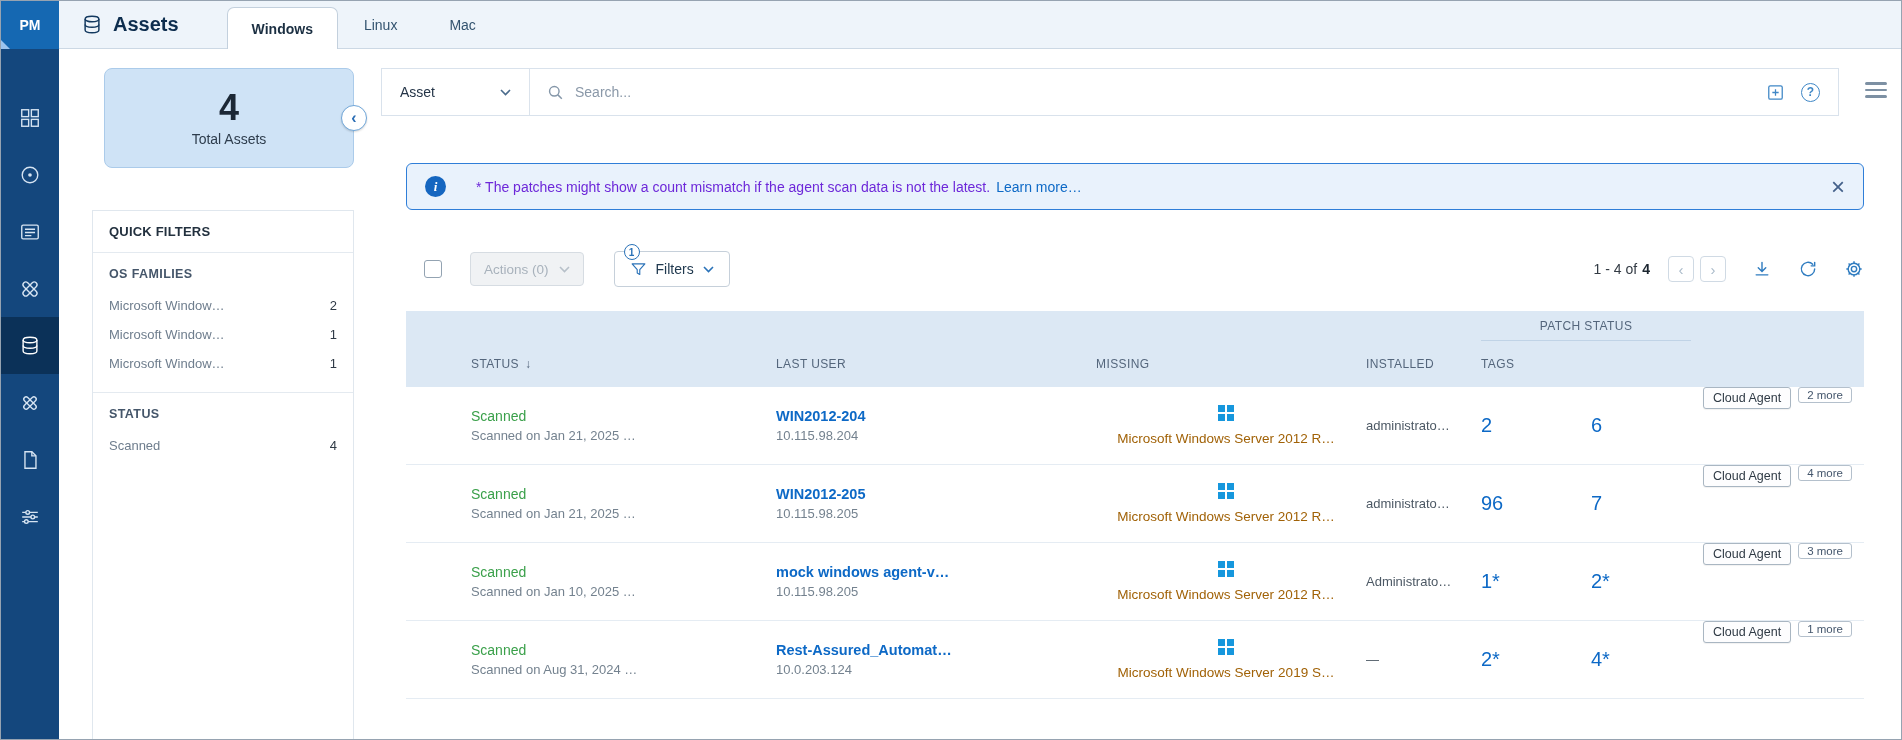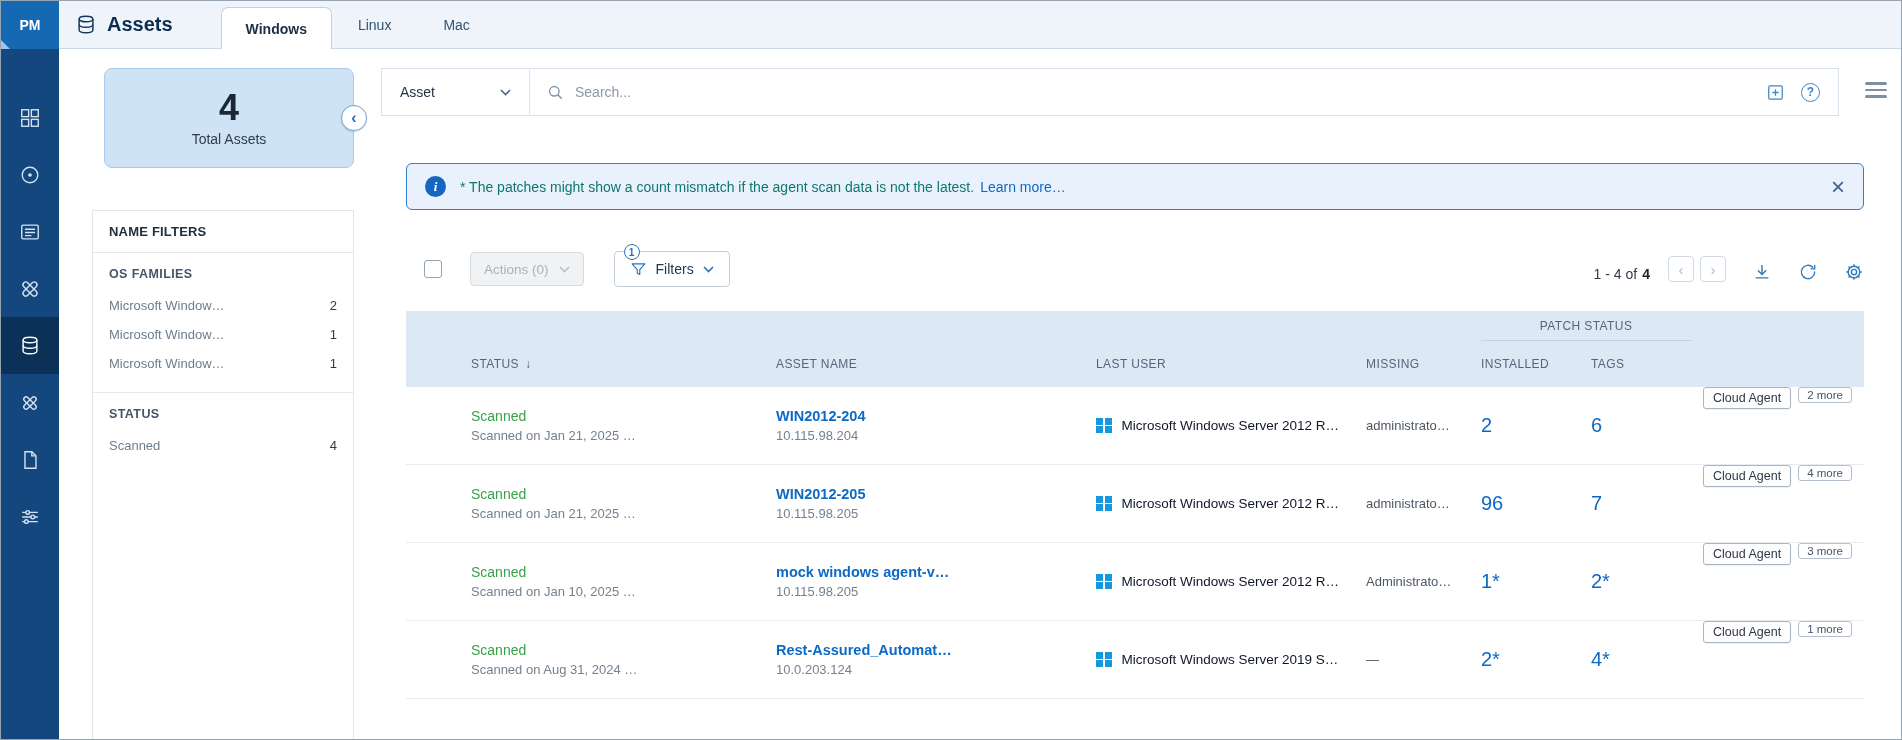--- a/index.html
+++ b/index.html
@@ -11,21 +11,21 @@
   .rail { position:absolute; left:0; top:0; bottom:0; width:58px; background:#14477d; z-index:5; }
   .pm { height:48px; background:#1568b2; color:#fff; font-weight:bold; font-size:14px;
         display:flex; align-items:center; justify-content:center; position:relative; }
   .pm::after { content:""; position:absolute; left:0; bottom:0; width:0; height:0;
         border-bottom:9px solid #9cc4ee; border-right:9px solid transparent; }
   .rail-items { padding-top:40px; display:flex; flex-direction:column; }
   .rail-item { height:57px; display:flex; align-items:center; justify-content:center; cursor:pointer; }
   .rail-item.active { background:#0b3158; }
 
   
-  .topbar { position:absolute; left:52px; right:0; top:0; height:48px; background:#eef4fa;
+  .topbar { position:absolute; left:58px; right:0; top:0; height:48px; background:#eef4fa;
         border-bottom:1px solid #ccd8e4; display:flex; align-items:stretch; z-index:2; }
   .title-wrap { display:flex; align-items:center; padding-left:22px; gap:10px; }
   .page-title { font-size:20px; font-weight:bold; color:#0d2d4e; }
   .tabs { display:flex; align-items:flex-end; margin-left:48px; }
   .tab { font-size:14px; color:#33536f; padding:0 26px; display:flex; align-items:center; height:100%; cursor:pointer; }
   .tab.active { background:#fff; border:1px solid #c3d0dd; border-bottom:none; border-radius:7px 7px 0 0;
         font-weight:bold; color:#1b2f42; height:42px; margin-bottom:-1px; padding:0 24px; align-self:flex-end; }
 
   
   .left-panel { position:absolute; left:58px; top:48px; bottom:0; width:322px; background:#fff;
@@ -62,37 +62,37 @@
   .help-badge { width:19px; height:19px; border-radius:50%; border:1.6px solid #3f87c6; color:#3f87c6;
         font-size:12px; font-weight:bold; display:flex; align-items:center; justify-content:center; cursor:pointer; }
   .hamburger { position:absolute; top:33px; right:14px; display:flex; flex-direction:column; gap:4px; cursor:pointer; }
   .hamburger span { width:22px; height:2.5px; background:#7d90a3; border-radius:2px; }
 
   .banner { margin:47px 0 0 25px; width:1458px; height:47px; background:#e9f2fc; border:1px solid #2f7ed8;
         border-radius:6px; display:flex; align-items:center; padding:0 18px; }
   .info-icon { width:21px; height:21px; border-radius:50%; background:#1566c0; color:#fff; flex:0 0 auto;
         display:flex; align-items:center; justify-content:center; font-size:13px; font-weight:bold;
         font-style:italic; font-family:"Liberation Serif", serif; }
-  .banner-text { margin-left:14px; font-size:14px; color:#0f766e; }
+  .banner-text { margin-left:30px; font-size:14px; color:#6d28d9; }
   .banner-link { margin-left:6px; font-size:14px; color:#0d69c6; cursor:pointer; }
   .banner-close { margin-left:auto; font-size:24px; color:#44618a; cursor:pointer; line-height:1; }
 
   .toolbar { margin:41px 0 0 25px; width:1458px; display:flex; align-items:center; padding-left:18px; }
   .checkbox { width:18px; height:18px; border:1.5px solid #93a3b2; border-radius:3px; background:#fff; cursor:pointer; }
   .actions-btn { margin-left:28px; height:34px; display:flex; align-items:center; gap:10px; padding:0 13px;
         background:#f0f2f4; border:1px solid #d6dce2; border-radius:4px; color:#a8b2bc; font-size:13.5px; cursor:default; }
   .actions-btn .chev { color:#b7c0c9; display:flex; }
   .filters-btn { margin-left:30px; position:relative; height:36px; display:flex; align-items:center; gap:9px;
         padding:0 15px; background:#fff; border:1px solid #c6d0da; border-radius:4px; font-size:14px;
         color:#20394f; cursor:pointer; }
   .filters-btn .chev { color:#2a72b8; display:flex; }
   .filters-badge { position:absolute; top:-8px; left:9px; width:16px; height:16px; border-radius:50%;
         background:#fff; border:1px solid #2a72b8; color:#2a72b8; font-size:10px; font-weight:bold;
         display:flex; align-items:center; justify-content:center; }
-  .toolbar-right { margin-left:auto; display:flex; align-items:flex-end; }
+  .toolbar-right { margin-left:auto; display:flex; align-items:center; }
   .pagination { font-size:14px; color:#333b44; }
   .pagination b { margin-left:5px; color:#1c2630; }
   .page-btn { width:26px; height:26px; border:1px solid #d0dae4; border-radius:4px; color:#a9bac9;
         font-size:15px; display:flex; align-items:center; justify-content:center; margin-left:6px;
         cursor:default; background:#fff; }
   .page-btn.first { margin-left:18px; }
   .tool-icon { margin-left:26px; cursor:pointer; display:flex; }
 
   
   .table { margin:24px 0 0 25px; width:1458px; }
@@ -102,21 +102,21 @@
   .group-cell { grid-column:6 / 8; display:flex; align-items:flex-end; justify-content:center;
         padding-bottom:7px; font-size:12px; color:#54667c; letter-spacing:.4px; border-bottom:1px solid #c0d3e6; }
   .cols-row { height:46px; }
   .th { display:flex; align-items:center; font-size:12px; color:#54667c; letter-spacing:.4px; cursor:pointer; }
   .sort { margin-left:6px; font-size:12px; }
   .trow { height:78px; border-bottom:1px solid #e5ecf3; align-items:center; }
   .cell { display:flex; flex-direction:column; justify-content:center; gap:4px; padding-right:10px; }
   .status-main { color:#3aa04a; font-size:14px; }
   .sub { color:#74828f; font-size:13px; }
   .asset-link { color:#0d69c6; font-weight:bold; font-size:14.5px; cursor:pointer; }
-  .os-cell { display:flex; flex-direction:row; align-items:center; gap:10px; color:#0f172a;
+  .os-cell { display:flex; flex-direction:column; align-items:center; gap:10px; color:#a16207;
         font-size:13.5px; padding-right:10px; }
   .win-logo { display:grid; grid-template-columns:7px 7px; grid-template-rows:7px 7px; gap:1.5px; flex:0 0 auto; }
   .win-logo span { background:#1697dd; }
   .user-cell { color:#4c5864; font-size:13px; display:flex; align-items:center; padding-right:8px; }
   .num { color:#0d69c6; font-size:20px; cursor:pointer; display:flex; align-items:center; }
   .tags-cell { display:flex; flex-direction:row; align-items:flex-start; justify-content:center; gap:7px; height:100%; }
   .tag-pill { border:1px solid #a9b6c2; border-radius:3px; padding:3px 9px; font-size:12.5px; color:#2f3a45;
         background:#fdfdfe; box-shadow:0 1px 1px rgba(0,0,0,.06); cursor:pointer; }
   .more-pill { border:1px solid #b4c0cc; border-radius:3px; padding:1px 8px; font-size:11.5px; color:#44566c;
         background:#fff; cursor:pointer; }
@@ -205,21 +205,21 @@
     <div class="summary-wrap">
       <div class="summary-card">
         <div class="summary-value">4</div>
         <div class="summary-label">Total Assets</div>
       </div>
       <div class="collapse-btn">
         <span>‹</span>
       </div>
     </div>
     <div class="qf-box">
-      <div class="qf-title">NAME FILTERS</div>
+      <div class="qf-title">QUICK FILTERS</div>
       <div class="qf-section">
         <div class="qf-heading">OS FAMILIES</div>
         <div class="qf-item">
           <span>Microsoft Window…</span>
           <span class="qf-count">2</span>
         </div>
         <div class="qf-item">
           <span>Microsoft Window…</span>
           <span class="qf-count">1</span>
         </div>
@@ -337,23 +337,20 @@
       <div class="thead">
         <div class="grid group-row">
           <div class="group-cell">PATCH STATUS</div>
         </div>
         <div class="grid cols-row">
           <div></div>
           <div class="th">
             <span>STATUS</span>
             <span class="sort">↓</span>
           </div>
-          <div class="th">
-              <span>ASSET NAME</span>
-            </div>
           <div class="th">
               <span>LAST USER</span>
             </div>
           <div class="th">
               <span>MISSING</span>
             </div>
           <div class="th">
               <span>INSTALLED</span>
             </div>
           <div class="th">

